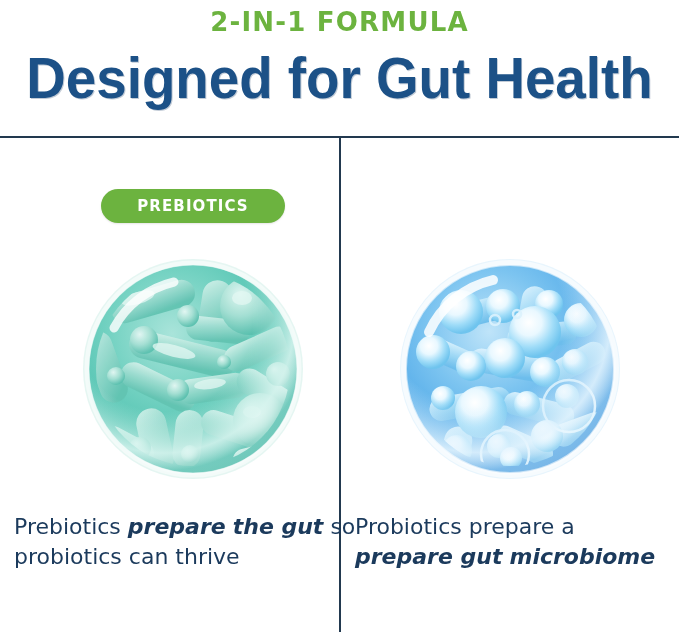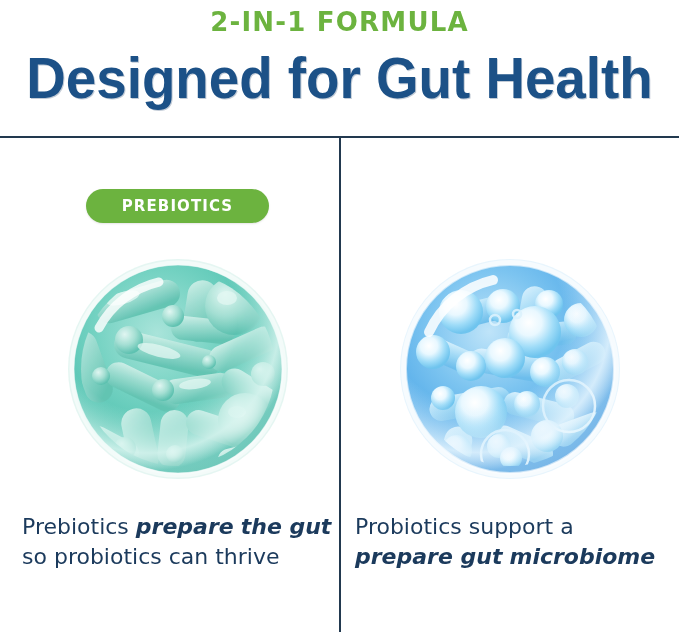--- a/index.html
+++ b/index.html
@@ -72,21 +72,21 @@
     background: #22394F;
   }
 
   
   .col {
     position: absolute;
     top: 137px;
     width: 339px;
     height: 501px;
   }
-  .col-left  { left: 8px; }
+  .col-left  { left: 0; padding-left: 47px; }
   .col-right { left: 341px; width: 338px; }
 
   
   .pill-wrap {
     position: absolute;
     top: 52px;
     left: 0;
     width: 100%;
     text-align: center;
   }
@@ -313,17 +313,17 @@
           </g>
         </g>
 
         <circle cx="111" cy="111" r="106" fill="url(#blue-shell)"></circle>
         <circle cx="111" cy="111" r="106" fill="none" stroke="#ffffff" stroke-opacity="0.6" stroke-width="6"></circle>
         <path d="M30 74 A 94 94 0 0 1 94 22" fill="none" stroke="#ffffff" stroke-opacity="0.85" stroke-width="10" stroke-linecap="round"></path>
       </svg>
     </div>
 
     <div class="caption">
-      <span>Probiotics support</span> <span>a </span><b>prepare gut</b> <b>microbiome</b>
+      <span>Probiotics prepare</span> <span>a </span><b>prepare gut</b> <b>microbiome</b>
     </div>
   </div>
 
 </div>
 
 </body></html>

